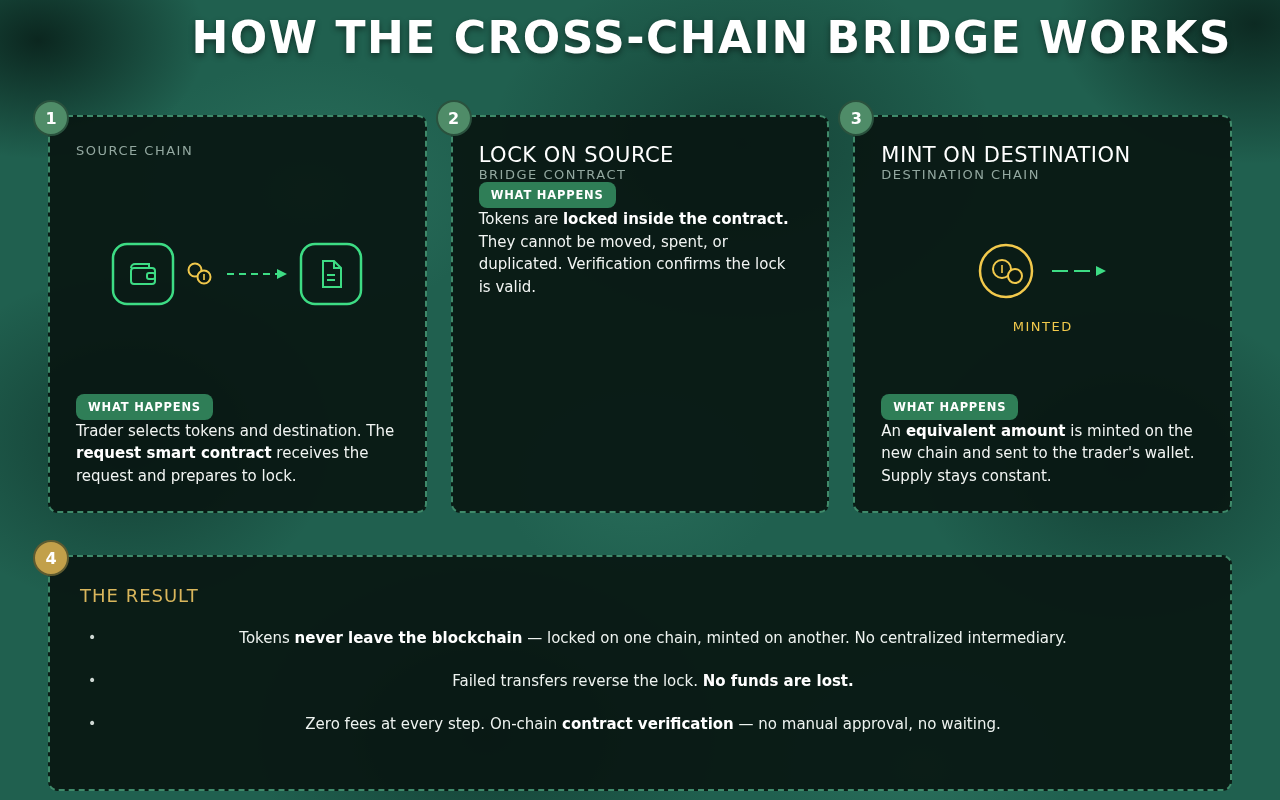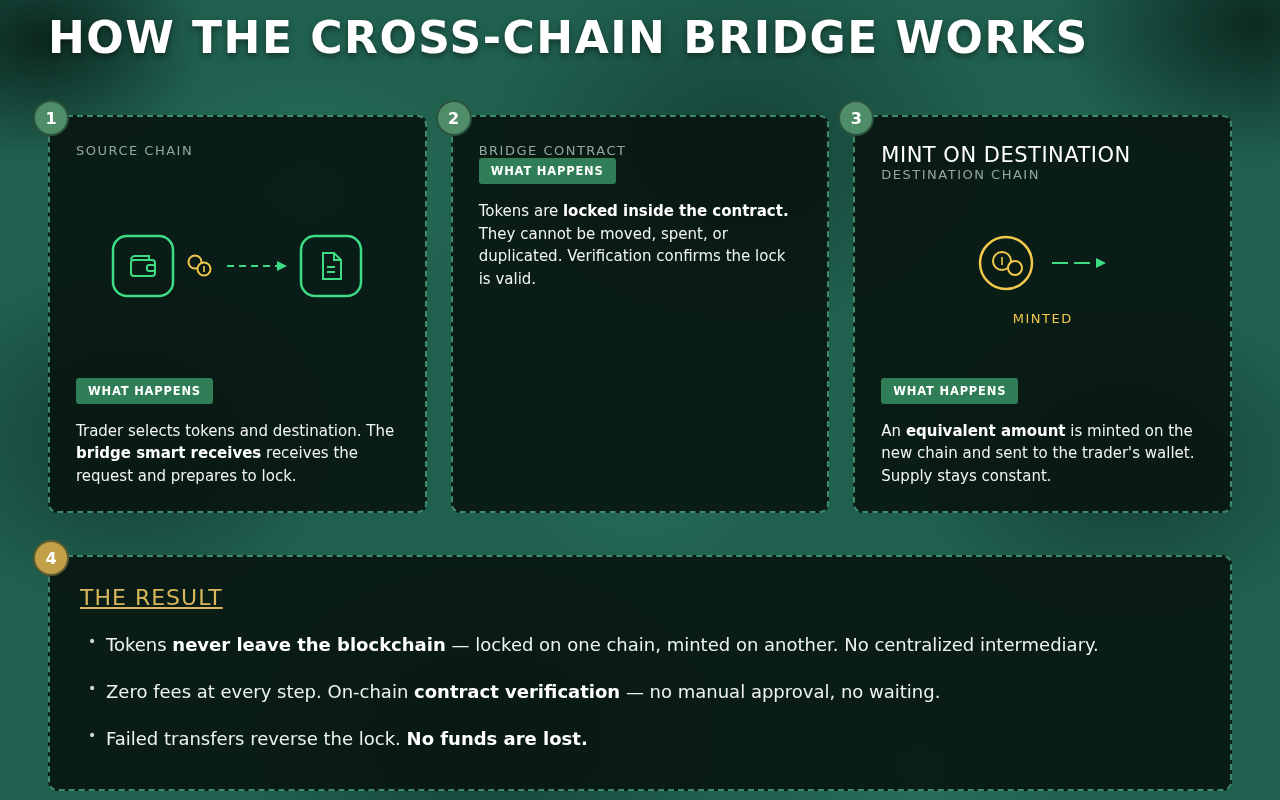--- a/index.html
+++ b/index.html
@@ -15,21 +15,21 @@
       radial-gradient(300px 230px at 88% 58%, rgba(9,33,27,0.50), transparent 70%),
       radial-gradient(340px 250px at 38% 92%, rgba(9,33,27,0.50), transparent 70%),
       radial-gradient(220px 170px at 72% 96%, rgba(53,127,105,0.45), transparent 70%),
       radial-gradient(260px 190px at 24% 24%, rgba(56,133,110,0.40), transparent 70%),
       radial-gradient(200px 150px at 50% 60%, rgba(56,133,110,0.30), transparent 70%);
     color: #eef3f0;
   }
   .page { padding: 10px 48px 0 48px; }
 
   .page-title {
-    text-align: left;
+    text-align: right;
     color: #ffffff;
     font-size: 44px;
     font-weight: 800;
     letter-spacing: 1.5px;
     text-shadow: 0 3px 6px rgba(0,0,0,0.45);
     margin-top: 2px;
   }
 
   .steps-row {
     display: flex;
@@ -104,51 +104,50 @@
   }
 
   .what-badge {
     align-self: flex-start;
     background: #2f7e57;
     color: #ffffff;
     font-size: 11.5px;
     font-weight: bold;
     letter-spacing: 0.8px;
     padding: 6px 12px;
-    border-radius: 3px;
+    border-radius: 8px;
   }
 
   .desc {
-    margin-top: 16px;
     font-size: 15px;
     line-height: 1.5;
     color: #f2f5f3;
   }
   .desc strong, .bullet strong { color: #ffffff; font-weight: bold; }
 
   .result-card {
     margin-top: 42px;
     padding: 28px 30px 20px 30px;
     min-height: 236px;
   }
   .result-title {
     color: #d9b65c;
-    font-size: 22px;
+    font-size: 18px;
     font-weight: 500;
     letter-spacing: 1px;
-    text-decoration: underline;
   }
   .bullets { list-style: none; margin-top: 16px; }
   .bullet {
     position: relative;
     padding-left: 26px;
-    font-size: 18px;
+    font-size: 15px;
     line-height: 1.4;
     color: #eef3f0;
     margin-top: 22px;
+    text-align: center;
   }
   .bullet::before {
     content: "•";
     position: absolute;
     left: 8px;
     color: #cfd8d4;
     font-size: 14px;
   }
 </style>
 </head>
@@ -190,25 +189,26 @@
             <svg width="64" height="64" viewBox="0 0 64 64" fill="none">
               <rect x="2" y="2" width="60" height="60" rx="14" stroke="#3ddc84" stroke-width="2.5"></rect>
               <path d="M24 19 h11 l7 7 v19 h-18 z" stroke="#3ddc84" stroke-width="2" fill="none"></path>
               <path d="M35 19 v7 h7" stroke="#3ddc84" stroke-width="2" fill="none"></path>
               <path d="M28 33 h8 M28 38 h8" stroke="#3ddc84" stroke-width="2"></path>
             </svg>
           </span>
         </div>
       </div>
       <span class="what-badge">WHAT HAPPENS</span>
-      <p class="desc"><span>Trader selects tokens and destination. The </span><strong>bridge smart receives</strong><span> receives the request and prepares to lock.</span></p>
+      <p class="desc"><span>Trader selects tokens and destination. The </span><strong>request smart contract</strong><span> receives the request and prepares to lock.</span></p>
     </div>
 
     <div class="card step-card">
       <div class="num-badge">2</div>
+      <div class="step-title">LOCK ON SOURCE</div>
       <div class="step-subtitle">BRIDGE CONTRACT</div>
       <span class="what-badge">WHAT HAPPENS</span>
       <p class="desc"><span>Tokens are </span><strong>locked inside the contract.</strong><span> They cannot be moved, spent, or duplicated. Verification confirms the lock is valid.</span></p>
     </div>
 
     <div class="card step-card">
       <div class="num-badge">3</div>
       <div class="step-title">MINT ON DESTINATION</div>
       <div class="step-subtitle">DESTINATION CHAIN</div>
       <div class="icon-area">
@@ -228,18 +228,18 @@
       <p class="desc"><span>An </span><strong>equivalent amount</strong><span> is minted on the new chain and sent to the trader's wallet. Supply stays constant.</span></p>
     </div>
 
   </div>
 
   <div class="card result-card">
     <div class="num-badge gold">4</div>
     <div class="result-title">THE RESULT</div>
     <ul class="bullets">
       <li class="bullet"><span>Tokens </span><strong>never leave the blockchain</strong><span> — locked on one chain, minted on another. No centralized intermediary.</span></li>
+      <li class="bullet"><span>Failed transfers reverse the lock. </span><strong>No funds are lost.</strong><span></span></li>
       <li class="bullet"><span>Zero fees at every step. On-chain </span><strong>contract verification</strong><span> — no manual approval, no waiting.</span></li>
-      <li class="bullet"><span>Failed transfers reverse the lock. </span><strong>No funds are lost.</strong><span></span></li>
     </ul>
   </div>
 
 </div>
 
 </body></html>

